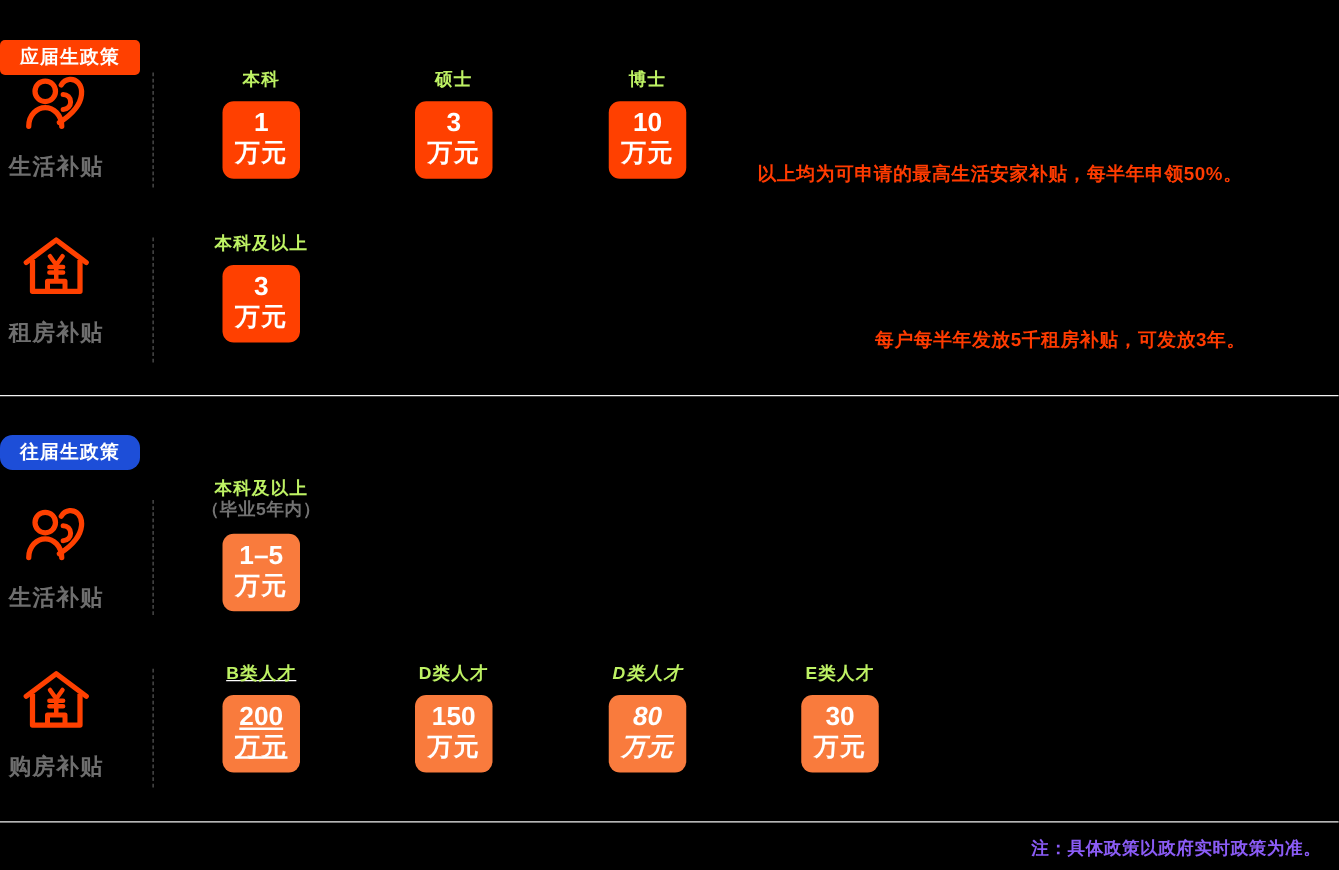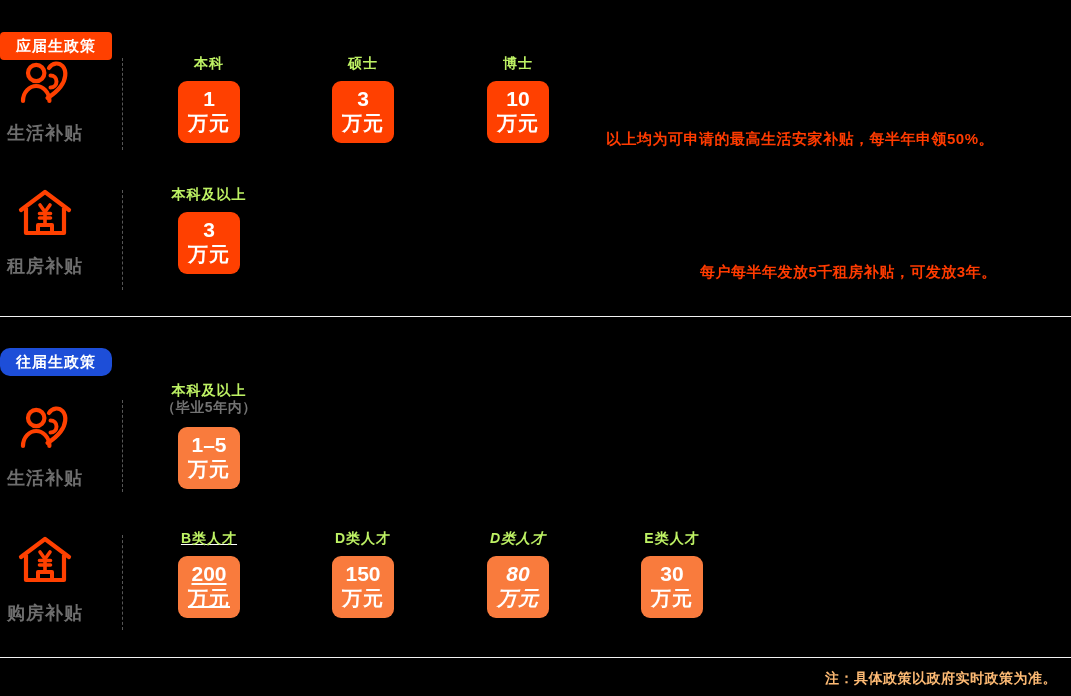--- a/index.html
+++ b/index.html
@@ -110,21 +110,21 @@
   .note {
     font-size: 15px;
     font-weight: 700;
     color: #FF3B00;
     letter-spacing: 0.5px;
     white-space: nowrap;
   }
   .footnote {
     font-size: 14px;
     font-weight: 700;
-    color: #fdba74;
+    color: #8b5cf6;
     letter-spacing: 0.5px;
     white-space: nowrap;
   }
 
   
   .hrule {
     height: 1px;
     background: #f2f2f2;
     width: 100%;
     left: 0;

